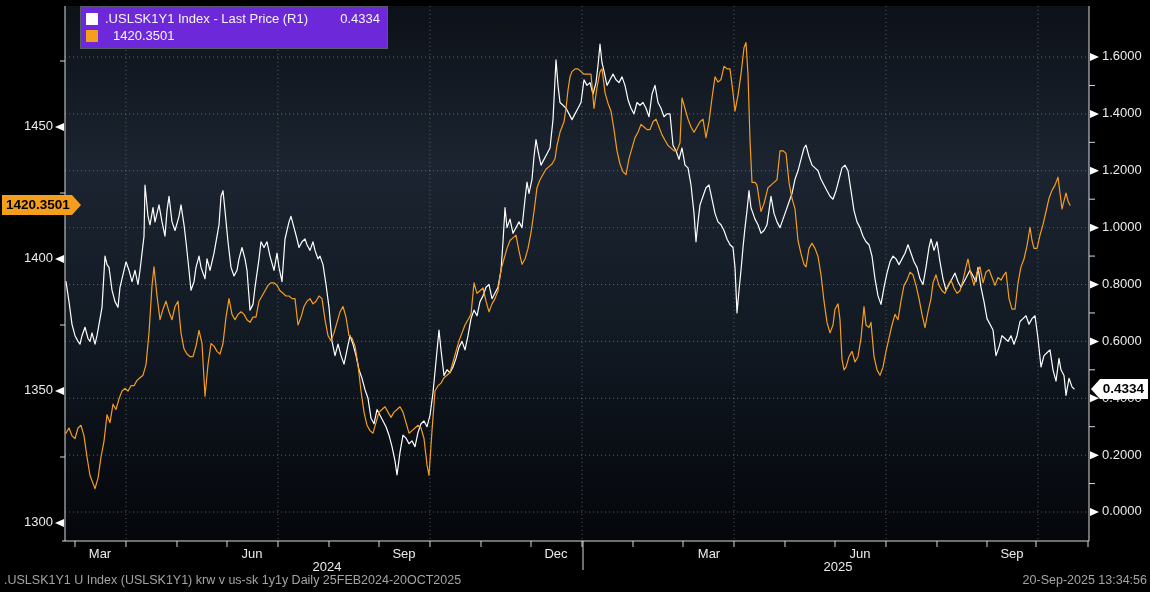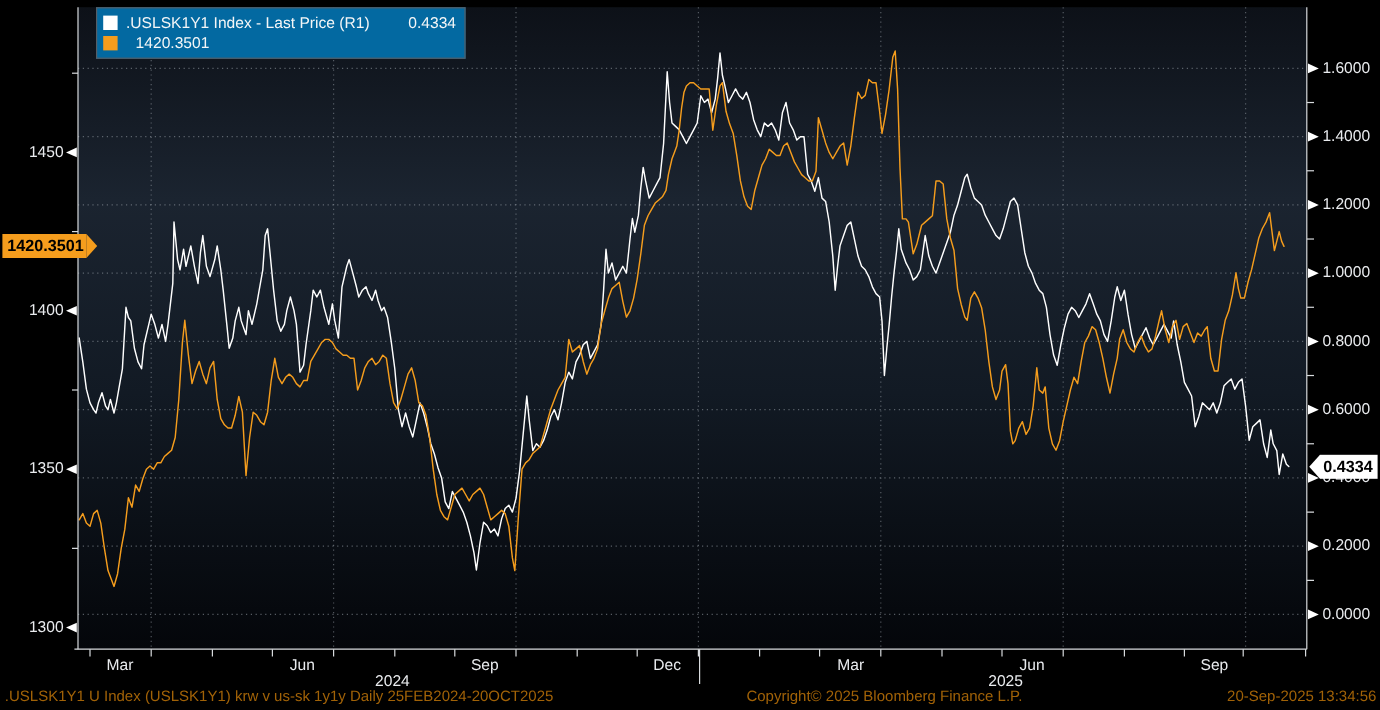--- a/index.html
+++ b/index.html
@@ -5,39 +5,39 @@
   html,body{margin:0;padding:0;background:#000;}
   .stage{position:relative;width:1150px;height:592px;background:#000;
          font-family:"Liberation Sans",sans-serif;overflow:hidden;}
   svg{position:absolute;left:0;top:0;display:block;}
   svg text{font-family:"Liberation Sans",sans-serif;fill:#e9ebee;}
   .axis-lbl{font-size:13px;}
   .month-lbl{font-size:13px;}
   .year-lbl{font-size:13px;}
 
   
-  .legend{position:absolute;left:80px;top:6px;width:308px;background:#0369a1;
+  .legend{position:absolute;left:80px;top:6px;width:308px;background:#6d28d9;
           border:1px solid #565e66;box-sizing:border-box;padding:3px 7px 4px 5px;z-index:6;}
   .legend-row{display:flex;align-items:center;height:17px;color:#f4f6f7;font-size:13px;white-space:nowrap;}
   .swatch{width:12px;height:12px;margin-right:7px;flex:none;}
   .legend-label{flex:1;}
   .legend-value{margin-left:8px;text-align:right;}
 
   
   .tag{position:absolute;height:20px;line-height:20px;font-size:13.5px;font-weight:700;
        color:#000;z-index:5;white-space:nowrap;}
   .tag-left{left:2px;top:195px;padding:0 2px 0 4px;}
   .tag-left .arr{position:absolute;left:100%;top:0;width:0;height:0;
        border-top:10px solid transparent;border-bottom:10px solid transparent;border-left:9px solid transparent;}
   .tag-right{right:2px;top:379px;padding:0 4px 0 3px;background:#fff;}
   .tag-right .arr{position:absolute;right:100%;top:0;width:0;height:0;
        border-top:10px solid transparent;border-bottom:10px solid transparent;border-right:9px solid #fff;}
 
   
-  .footer{position:absolute;left:0;top:571px;width:1150px;height:21px;color:#a16207;font-size:12.5px;z-index:6;}
+  .footer{position:absolute;left:0;top:571px;width:1150px;height:21px;color:#a3a3a3;font-size:12.5px;z-index:6;}
   .footer span{position:absolute;top:2px;white-space:nowrap;}
   .footer .f-left{left:4px;}
   .footer .f-center{left:622px;}
   .footer .f-right{right:3px;}
 </style>
 </head>
 <body>
 
 <div class="stage">
 
@@ -167,16 +167,15 @@
     <span>1420.3501</span>
     <span class="arr" id="tagLeftArr" style="border-left-color: rgb(245, 157, 29);"></span>
   </div>
   <div class="tag tag-right" id="tagRight" style="top: 379px;">
     <span class="arr"></span>
     <span>0.4334</span>
   </div>
 
   <div class="footer">
     <span class="f-left">.USLSK1Y1 U Index (USLSK1Y1) krw v us-sk 1y1y Daily 25FEB2024-20OCT2025</span>
-    <span class="f-center">Copyright© 2025 Bloomberg Finance L.P.</span>
     <span class="f-right">20-Sep-2025 13:34:56</span>
   </div>
 </div>
 
 </body></html>

